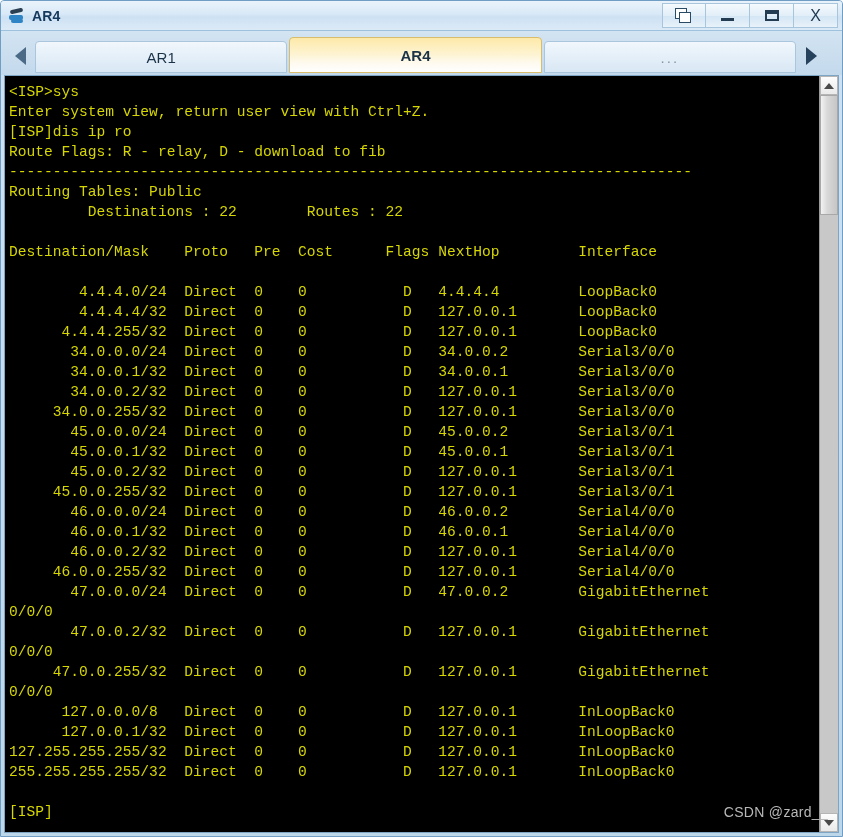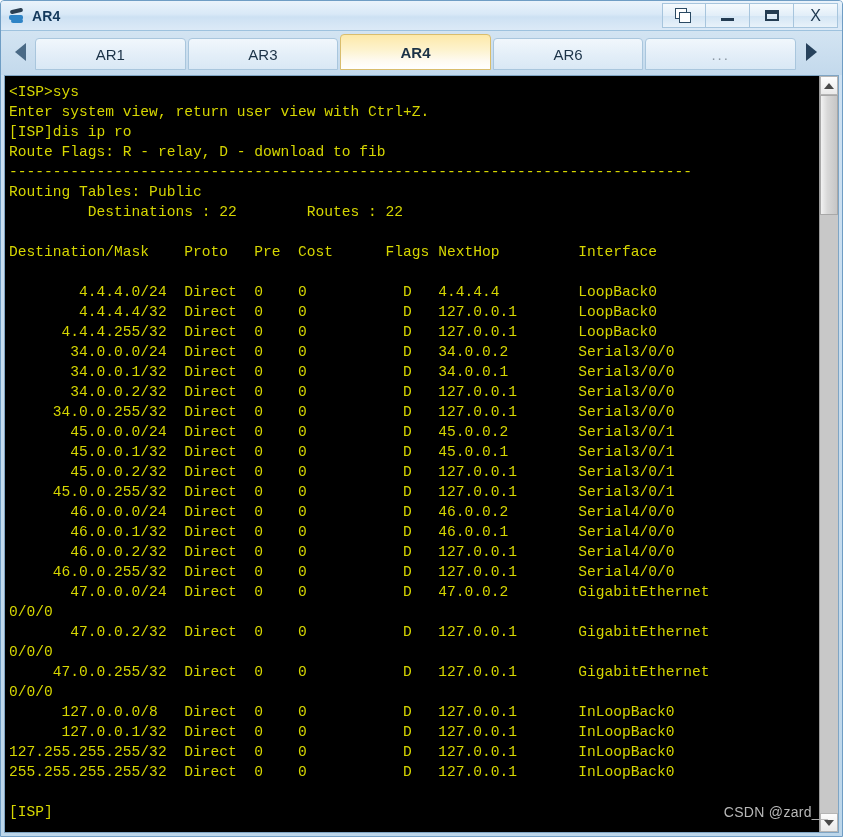--- a/index.html
+++ b/index.html
@@ -129,21 +129,21 @@
     border: 1.5px solid #2b4a63;
     background: #fff;
     box-sizing: border-box;
   }
 
   
   .tabbar {
     flex: 0 0 44px;
     height: 44px;
     display: flex;
-    align-items: center;
+    align-items: flex-end;
     padding: 0 16px 2px 4px;
     box-sizing: border-box;
     background: linear-gradient(to bottom, #d3e4f2 0%, #c3d9ec 100%);
   }
   .tab-arrow {
     width: 30px;
     height: 34px;
     display: flex;
     align-items: center;
     justify-content: center;
@@ -315,23 +315,21 @@
       </div>
     </div>
   </div>
 
   <div class="tabbar">
     <div class="tab-arrow">
       <span class="tri-left"></span>
     </div>
     <div class="tabs">
       <div class="tab">AR1</div>
-      <div class="tab">AR3</div>
       <div class="tab active">AR4</div>
-      <div class="tab">AR6</div>
       <div class="tab more">...</div>
     </div>
     <div class="tab-arrow">
       <span class="tri-right"></span>
     </div>
   </div>
 
   <div class="term-outer">
     <div class="term" id="terminal"><div class="line">&lt;ISP&gt;sys</div><div class="line">Enter system view, return user view with Ctrl+Z.</div><div class="line">[ISP]dis ip ro</div><div class="line">Route Flags: R - relay, D - download to fib</div><div class="line">------------------------------------------------------------------------------</div><div class="line">Routing Tables: Public</div><div class="line">         Destinations : 22        Routes : 22</div><div class="line">&nbsp;</div><div class="line">Destination/Mask    Proto   Pre  Cost      Flags NextHop         Interface</div><div class="line">&nbsp;</div><div class="line">        4.4.4.0/24  Direct  0    0           D   4.4.4.4         LoopBack0</div><div class="line">        4.4.4.4/32  Direct  0    0           D   127.0.0.1       LoopBack0</div><div class="line">      4.4.4.255/32  Direct  0    0           D   127.0.0.1       LoopBack0</div><div class="line">       34.0.0.0/24  Direct  0    0           D   34.0.0.2        Serial3/0/0</div><div class="line">       34.0.0.1/32  Direct  0    0           D   34.0.0.1        Serial3/0/0</div><div class="line">       34.0.0.2/32  Direct  0    0           D   127.0.0.1       Serial3/0/0</div><div class="line">     34.0.0.255/32  Direct  0    0           D   127.0.0.1       Serial3/0/0</div><div class="line">       45.0.0.0/24  Direct  0    0           D   45.0.0.2        Serial3/0/1</div><div class="line">       45.0.0.1/32  Direct  0    0           D   45.0.0.1        Serial3/0/1</div><div class="line">       45.0.0.2/32  Direct  0    0           D   127.0.0.1       Serial3/0/1</div><div class="line">     45.0.0.255/32  Direct  0    0           D   127.0.0.1       Serial3/0/1</div><div class="line">       46.0.0.0/24  Direct  0    0           D   46.0.0.2        Serial4/0/0</div><div class="line">       46.0.0.1/32  Direct  0    0           D   46.0.0.1        Serial4/0/0</div><div class="line">       46.0.0.2/32  Direct  0    0           D   127.0.0.1       Serial4/0/0</div><div class="line">     46.0.0.255/32  Direct  0    0           D   127.0.0.1       Serial4/0/0</div><div class="line">       47.0.0.0/24  Direct  0    0           D   47.0.0.2        GigabitEthernet</div><div class="line">0/0/0</div><div class="line">       47.0.0.2/32  Direct  0    0           D   127.0.0.1       GigabitEthernet</div><div class="line">0/0/0</div><div class="line">     47.0.0.255/32  Direct  0    0           D   127.0.0.1       GigabitEthernet</div><div class="line">0/0/0</div><div class="line">      127.0.0.0/8   Direct  0    0           D   127.0.0.1       InLoopBack0</div><div class="line">      127.0.0.1/32  Direct  0    0           D   127.0.0.1       InLoopBack0</div><div class="line">127.255.255.255/32  Direct  0    0           D   127.0.0.1       InLoopBack0</div><div class="line">255.255.255.255/32  Direct  0    0           D   127.0.0.1       InLoopBack0</div><div class="line">&nbsp;</div><div class="line">[ISP]</div></div>
     <div class="watermark">CSDN @zard__</div>

